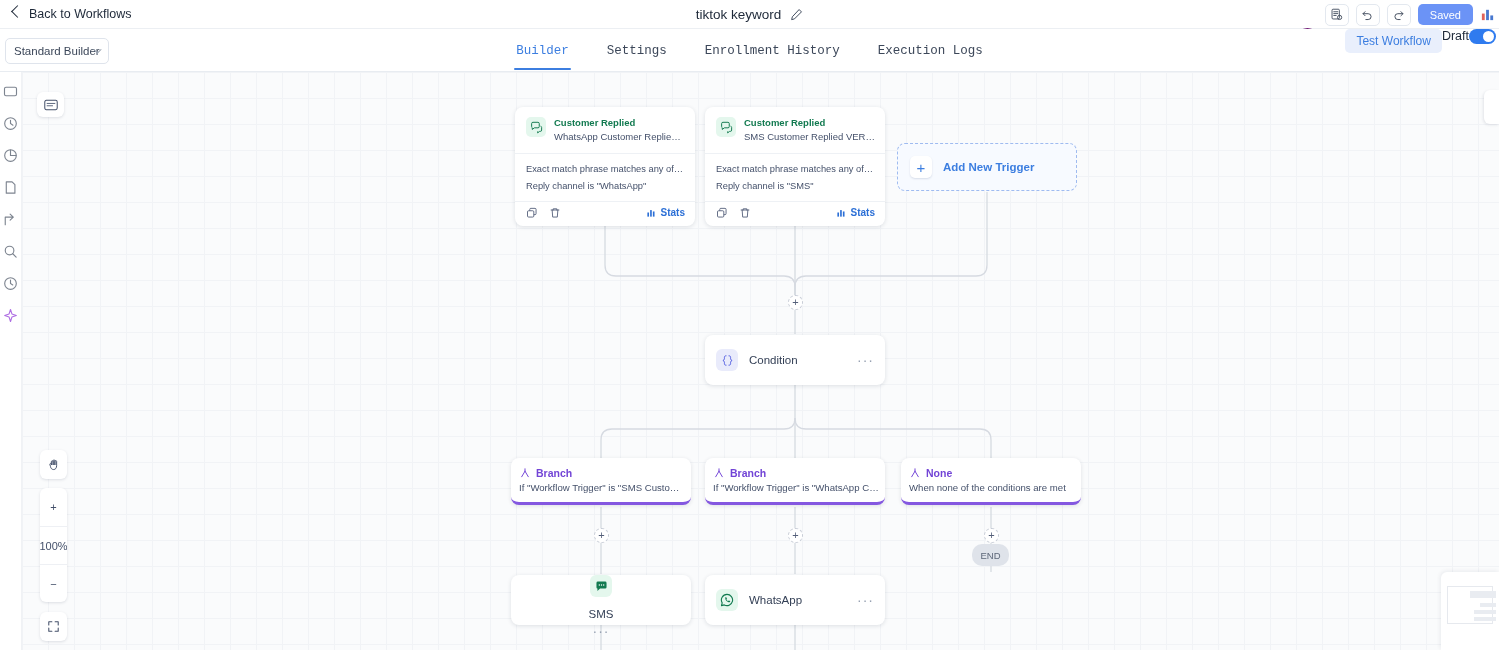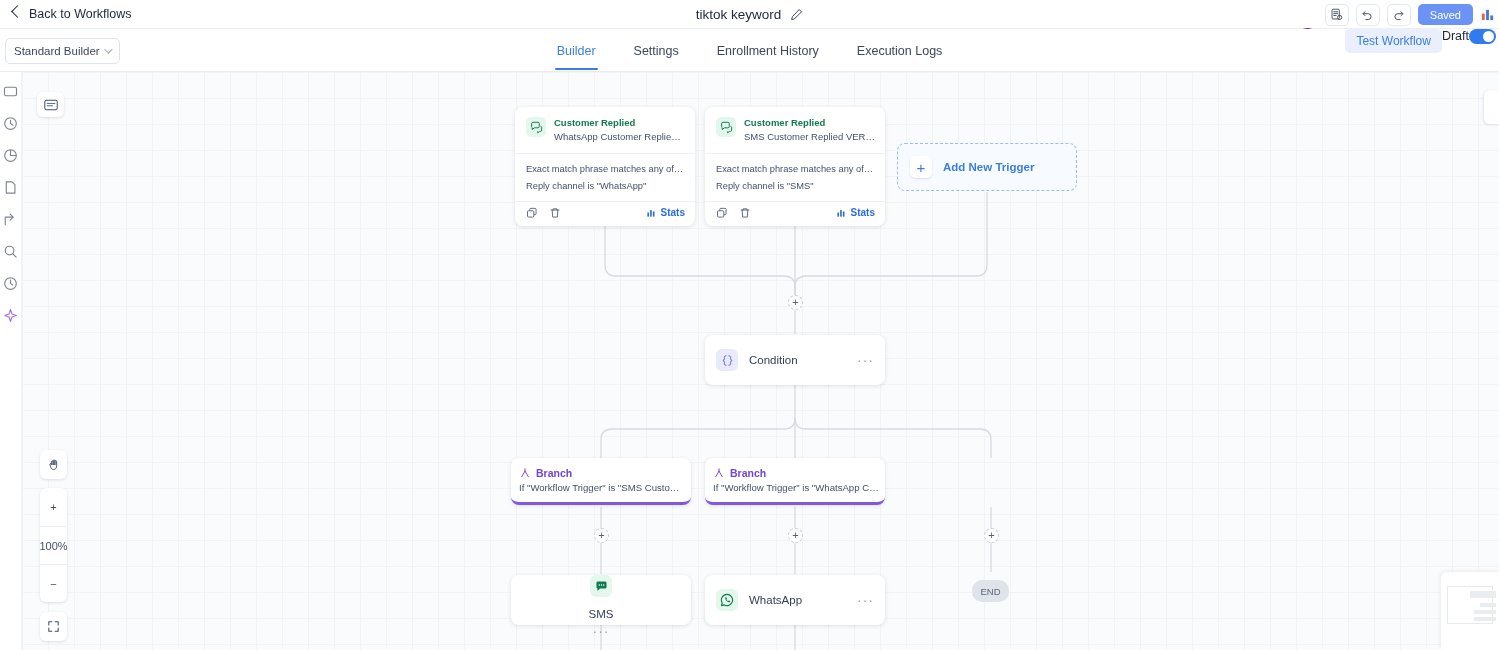--- a/index.html
+++ b/index.html
@@ -58,36 +58,36 @@
   }
   .chart-mini { width: 15px; height: 15px; }
 
   
   .tabbar {
     position: absolute; top: 29px; left: 0; width: 1499px; height: 43px;
     background: #fff; border-bottom: 1px solid #e8ecf1;
   }
   .builder-select {
     position: absolute; left: 5px; top: 9px;
-    width: 115px; height: 23px; border: 1px solid #dfe4ec; border-radius: 5px;
+    width: 104px; height: 23px; border: 1px solid #dfe4ec; border-radius: 5px;
     background: #fff; font-size: 11.5px; color: #3c4759;
     display: flex; align-items: center; padding: 12px 8px; cursor: pointer;
   }
   .chev-down {
     position: absolute; right: 9px; width: 6px; height: 6px;
     border-right: 1.4px solid #9aa4b2; border-bottom: 1.4px solid #9aa4b2;
     transform: rotate(45deg) translateY(-2px);
   }
   .tabs {
     position: absolute; left: 0; right: 0; top: 0; height: 43px;
     display: flex; align-items: center; justify-content: center; gap: 34px;
   }
   .tab {
     font-size: 12.5px; color: #3c4759; cursor: pointer;
-    padding: 12px 2px 12px; position: relative;
+    padding: 12px 2px 12px; position: relative; font-family: Liberation Mono, monospace;
   }
   .tab.active { color: #3c7ee0; }
   .tab.active::after {
     content: ''; position: absolute; left: 0; right: 0; bottom: 0;
     height: 2px; background: #3c7ee0; border-radius: 2px;
   }
   .tabbar-right {
     position: absolute; right: 0; top: 0; height: 43px;
     display: flex; align-items: flex-start; padding-right: 3px;
   }
@@ -223,21 +223,21 @@
   }
   .branch-head { display: flex; align-items: center; gap: 5px; }
   .branch-title { font-size: 10.5px; color: #7244d6; font-weight: bold; }
   .branch-sub {
     font-size: 9.6px; color: #44506a; max-width: 166px;
     white-space: nowrap; overflow: hidden; text-overflow: ellipsis; text-align: center;
   }
 
   
   .end-pill {
-    position: absolute; left: 972px; top: 580px;
+    position: absolute; left: 972px; top: 544px;
     width: 37px; height: 22px; border-radius: 10px;
     background: #dfe3ea; color: #5d6779; font-size: 9.5px;
     display: flex; align-items: center; justify-content: center;
   }
 
   
   .zoom-group {
     position: absolute; left: 40px; top: 488px;
     width: 27px; background: #fff; border-radius: 6px;
     box-shadow: 0 1px 3px rgba(20,30,60,.13); overflow: hidden;
@@ -516,20 +516,29 @@
     <div class="branch-card" style="left:705px; top:458px;">
       <div class="branch-head">
         <svg width="12" height="12" viewBox="0 0 16 16">
           <path d="M8 2.4v3.2M8 5.6 3.6 13M8 5.6 12.4 13" fill="none" stroke="#7244d6" stroke-width="1.3" stroke-linecap="round"></path>
         </svg>
         <span class="branch-title">Branch</span>
       </div>
       <div class="branch-sub">If "Workflow Trigger" is "WhatsApp Cu...</div>
     </div>
 
+    <div class="branch-card" style="left:901px; top:458px;">
+      <div class="branch-head">
+        <svg width="12" height="12" viewBox="0 0 16 16">
+          <path d="M8 2.4v3.2M8 5.6 3.6 13M8 5.6 12.4 13" fill="none" stroke="#7244d6" stroke-width="1.3" stroke-linecap="round"></path>
+        </svg>
+        <span class="branch-title">None</span>
+      </div>
+      <div class="branch-sub">When none of the conditions are met</div>
+    </div>
 
     <div class="plus-node" style="left:594px; top:528px;">+</div>
     <div class="plus-node" style="left:788px; top:528px;">+</div>
     <div class="plus-node" style="left:984px; top:528px;">+</div>
 
     <div class="end-pill">END</div>
 
     <div class="node-card" style="left:511px; top:575px; width:180px; height:50px;flex-direction:column;">
       <div class="node-ico" style="background:#e4f7ed;">
         <svg width="13" height="13" viewBox="0 0 16 16">

